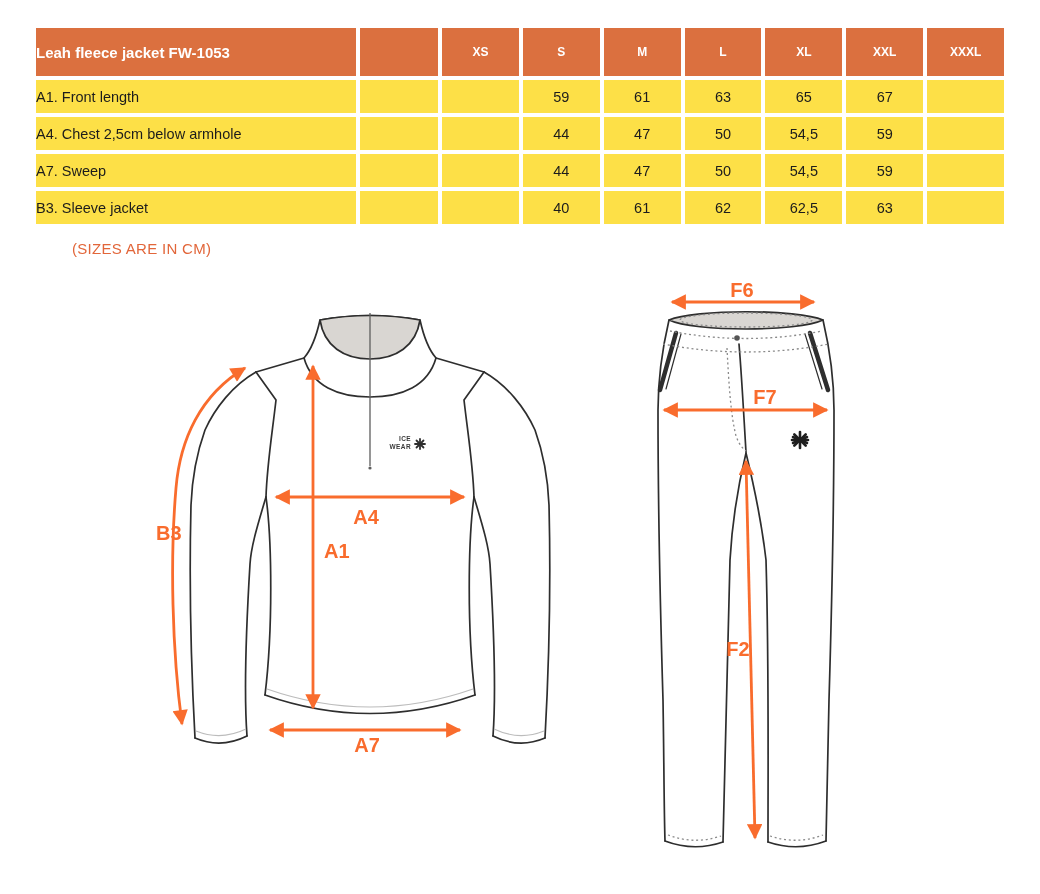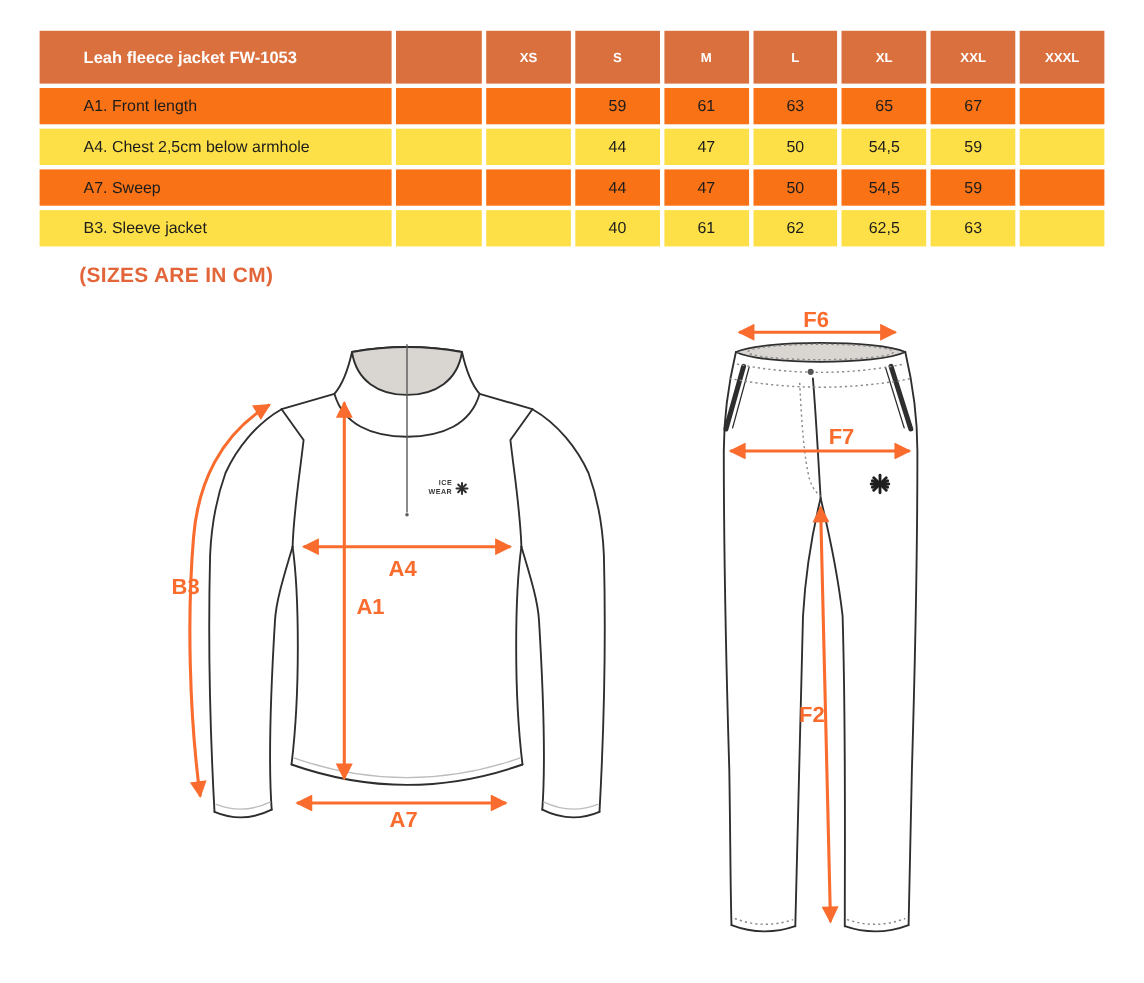--- a/index.html
+++ b/index.html
@@ -10,28 +10,28 @@
   .size-table{
     position:absolute;left:36px;top:28px;width:968px;
     display:grid;
     grid-template-columns:320px 78px repeat(7,1fr);
     grid-template-rows:48px repeat(4,33px);
     gap:4px;
   }
   .cell{display:flex;align-items:center;justify-content:center;
         font-size:14.5px;color:#1c1c1c;}
   .cell.h{background:#DB703F;color:#ffffff;font-weight:bold;font-size:12px;}
-  .cell.lab{justify-content:flex-start;padding-left:40px;}
+  .cell.lab{justify-content:flex-start;}
   .cell.title{font-size:15px;}
-  .cell.dark{background:#f97316;}
+  .cell.dark{background:#fde047;}
   .cell.light{background:#fde047;}
 
   .note{
     position:absolute;left:72px;top:240px;
-    color:#E2663A;font-size:19px;font-weight:bold;letter-spacing:.3px;
+    color:#E2663A;font-size:15px;font-weight:normal;letter-spacing:.3px;
   }
 
   .diag{position:absolute;}
   #jacket-svg{left:130px;top:300px;}
   #pants-svg{left:630px;top:280px;}
 
   svg text.dim{fill:#F96C2D;font-family:"Liberation Sans",sans-serif;
                font-size:20px;font-weight:bold;}
   svg text.logo{fill:#3a3a3a;font-family:"Liberation Sans",sans-serif;
                 font-size:6.5px;font-weight:bold;letter-spacing:.4px;}

